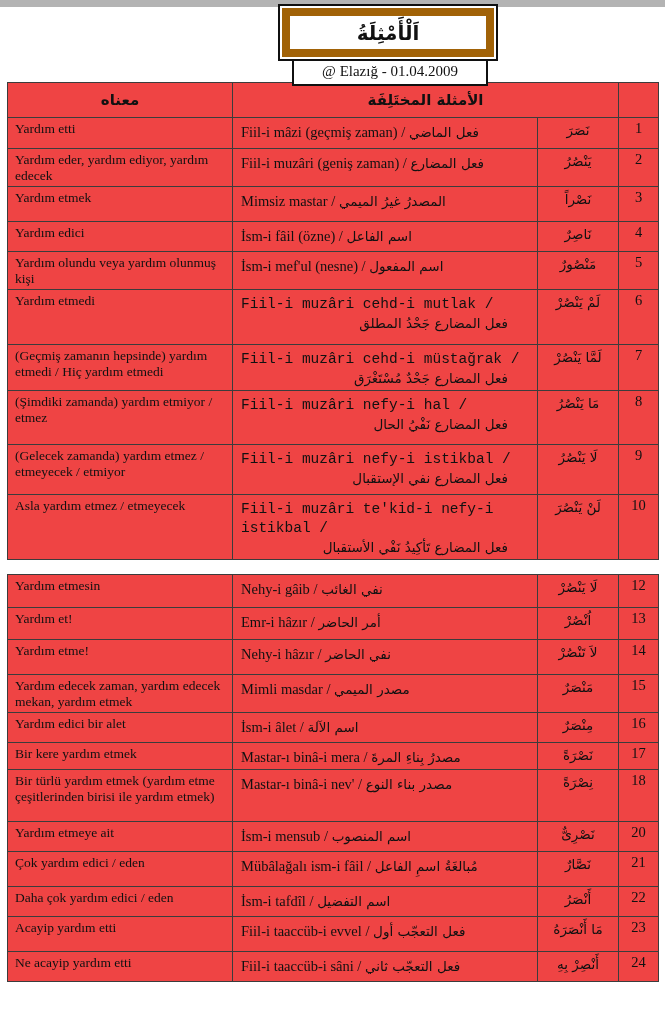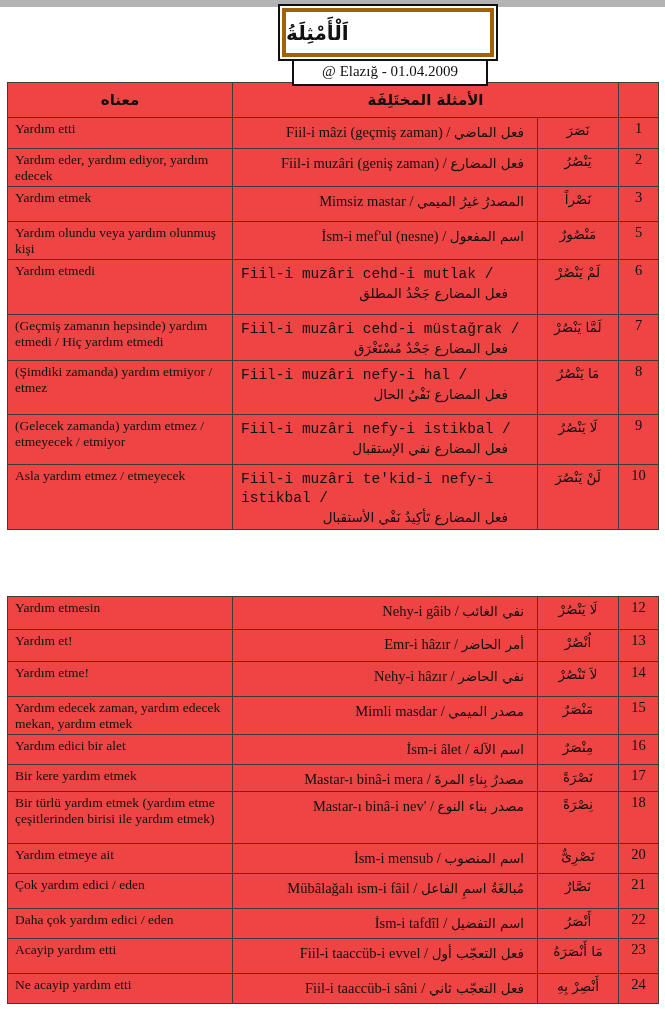--- a/index.html
+++ b/index.html
@@ -18,60 +18,59 @@
   }
 
   .ar { font-family: "DejaVu Sans", sans-serif; }
 
   .title-box {
     position: absolute; left: 278px; top: 4px; width: 220px; height: 57px;
     border: 2px solid #101010; padding: 2px; background: #fff; z-index: 3;
   }
   .title-inner {
     width: 100%; height: 100%;
-    border: 4px solid #a16207;
-    display: flex; align-items: center; justify-content: flex-start;
+    border: 8px solid #a16207;
+    display: flex; align-items: center; justify-content: center;
   }
   .title-text { font-size: 20px; font-weight: bold; letter-spacing: 1px; }
 
   .date-box {
     position: absolute; left: 292px; top: 57px; width: 196px; height: 29px;
     border: 2px solid #101010; background: #fff; z-index: 2;
     display: flex; align-items: center; justify-content: center;
     font-size: 15px;
   }
 
   table.grammar-table {
     position: absolute; left: 7px; width: 651px;
     border-collapse: collapse; table-layout: fixed;
     background: #ef4444;
   }
   table.t1 { top: 82px; }
-  table.t2 { top: 596px; }
+  table.t2 { top: 574px; }
 
   .grammar-table th, .grammar-table td {
     border: 1px solid #3c3c3c;
     vertical-align: top;
     overflow: hidden;
   }
   .grammar-table thead th { vertical-align: middle; }
 
   th.h-meaning, th.h-examples {
     font-size: 15px; font-weight: bold; text-align: center; padding: 2px 4px;
   }
   th.h-num { }
 
   td.meaning {
     padding: 3px 4px 2px 7px;
     font-size: 13.5px; line-height: 16px; text-align: left;
   }
   td.example {
     padding: 5px 13px 2px 8px;
     font-size: 14.5px; line-height: 19px;
-    text-align: right;
   }
   td.example .lat { font-family: "Liberation Serif", "DejaVu Serif", serif; }
   td.example .ar  { font-size: 13.5px; }
   td.example.twoline { text-align: left; }
   td.example.twoline .lat { display: block; text-align: left; font-family: Liberation Mono, monospace; }
   td.example.twoline .ar  { display: block; text-align: right; padding-right: 16px; }
 
   td.word {
     text-align: center; padding-top: 4px;
     font-size: 13.5px;
@@ -124,20 +123,26 @@
           <td class="example"><span class="lat">Fiil-i muzâri (geniş zaman) /</span> <span class="ar" dir="rtl">فعل المضارع</span></td>
           <td class="word ar" dir="rtl">يَنْصُرُ</td>
           <td class="num">2</td>
         </tr>
         <tr style="height: 35px;">
           <td class="meaning">Yardım etmek</td>
           <td class="example"><span class="lat">Mimsiz mastar /</span> <span class="ar" dir="rtl">المصدرُ غيرُ الميمي</span></td>
           <td class="word ar" dir="rtl">نَصْراً</td>
           <td class="num">3</td>
         </tr>
+        <tr style="height: 30px;">
+          <td class="meaning">Yardım edici</td>
+          <td class="example"><span class="lat">İsm-i fâil (özne) /</span> <span class="ar" dir="rtl">اسم الفاعل</span></td>
+          <td class="word ar" dir="rtl">نَاصِرٌ</td>
+          <td class="num">4</td>
+        </tr>
         <tr style="height: 34px;">
           <td class="meaning">Yardım olundu veya yardım olunmuş kişi</td>
           <td class="example"><span class="lat">İsm-i mef'ul (nesne) /</span> <span class="ar" dir="rtl">اسم المفعول</span></td>
           <td class="word ar" dir="rtl">مَنْصُورٌ</td>
           <td class="num">5</td>
         </tr>
         <tr style="height: 55px;">
           <td class="meaning">Yardım etmedi</td>
           <td class="example twoline">
             <span class="lat">Fiil-i muzâri cehd-i mutlak /</span> 

